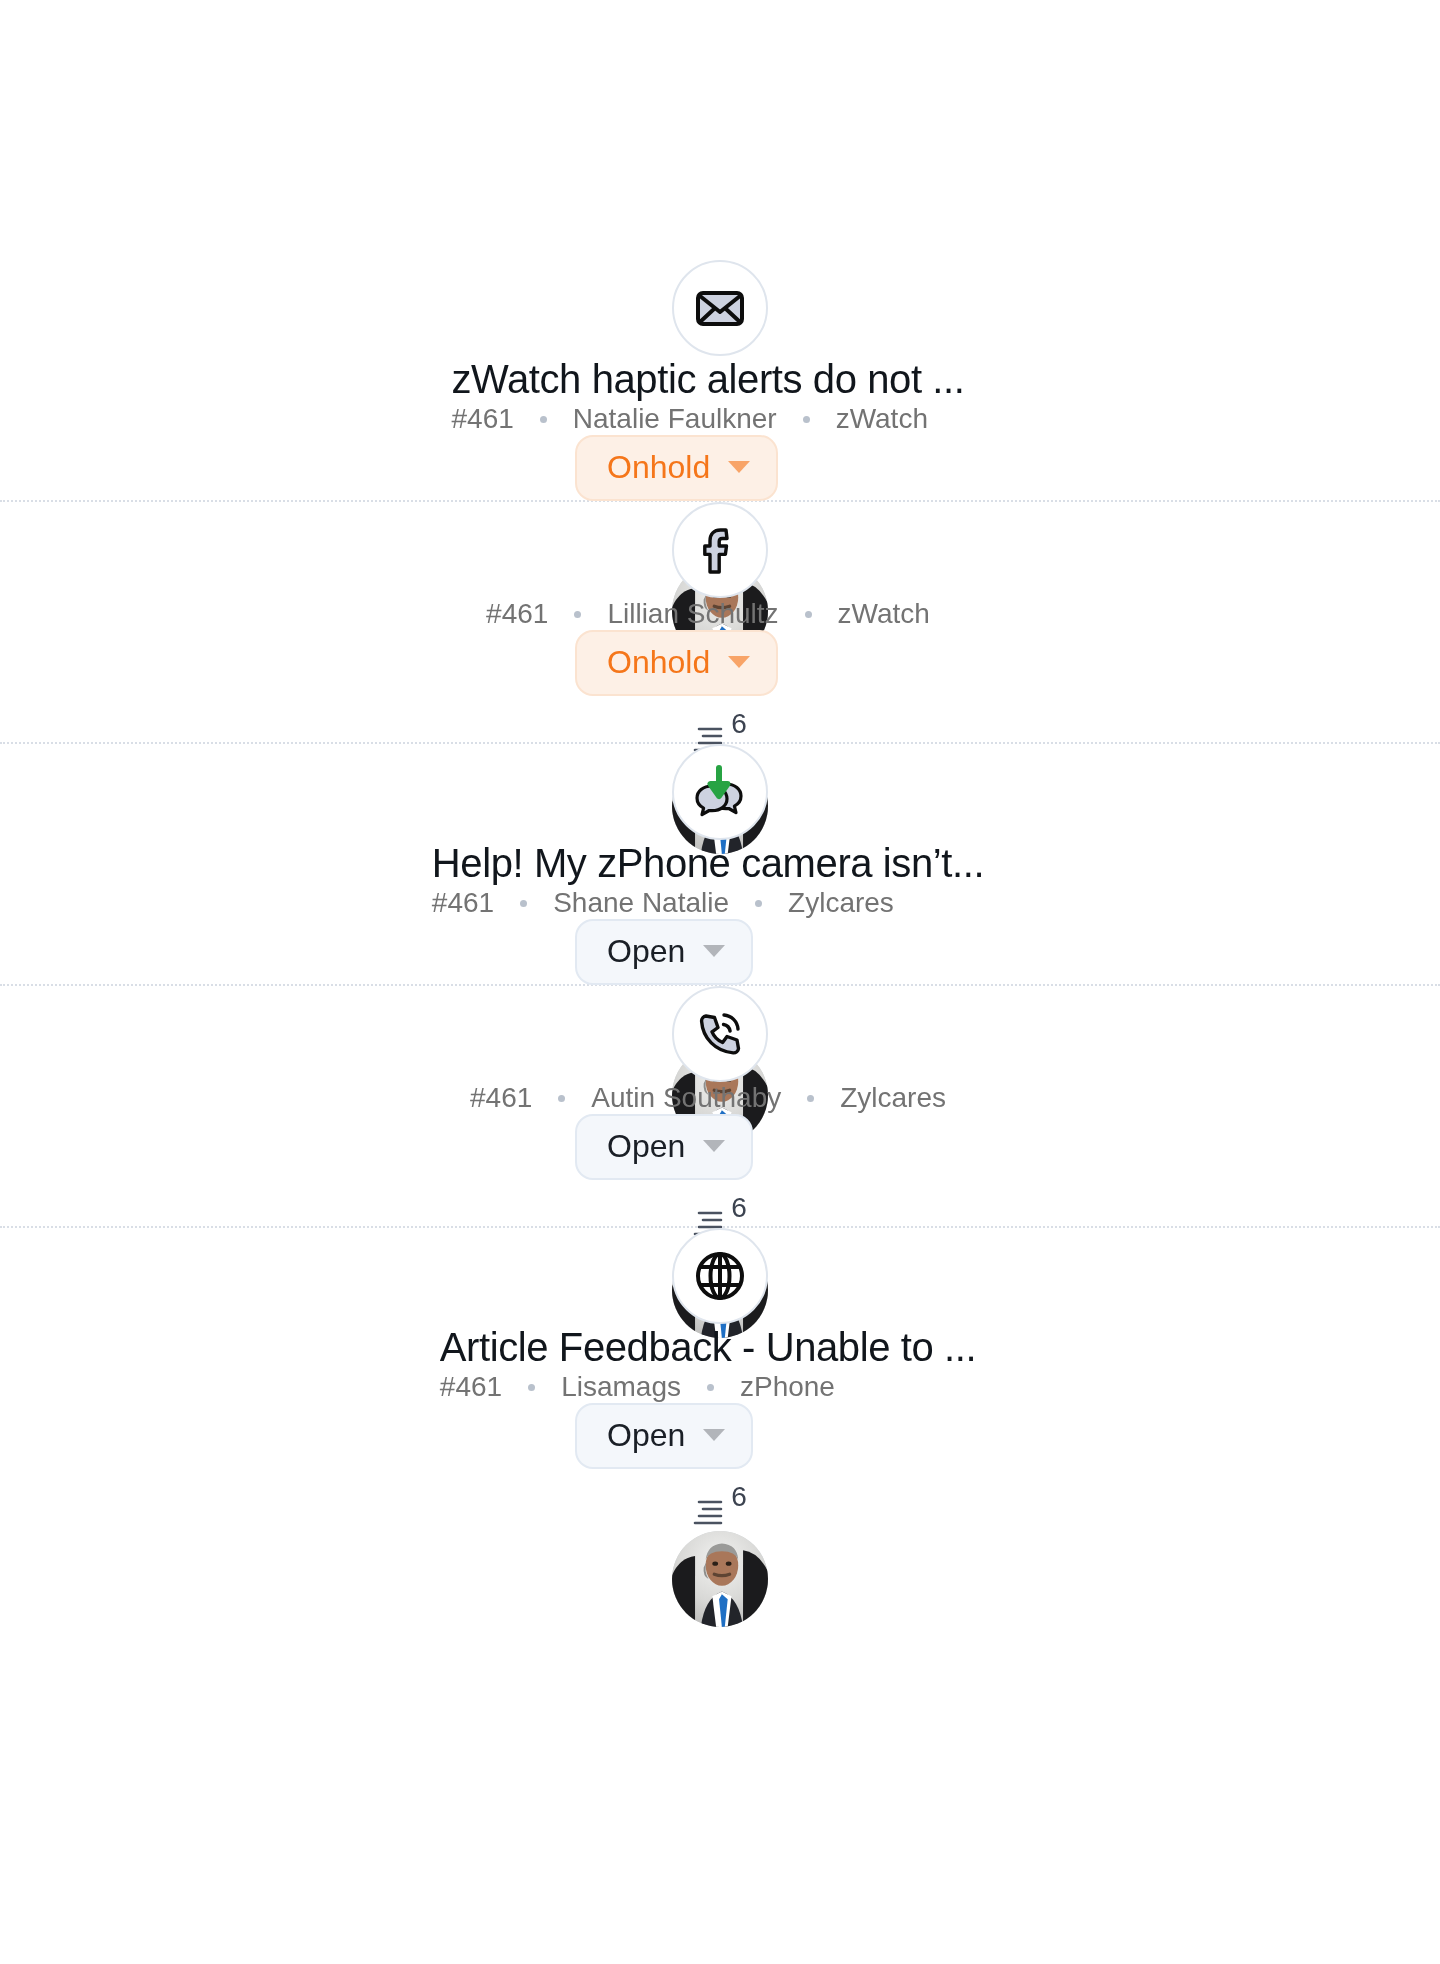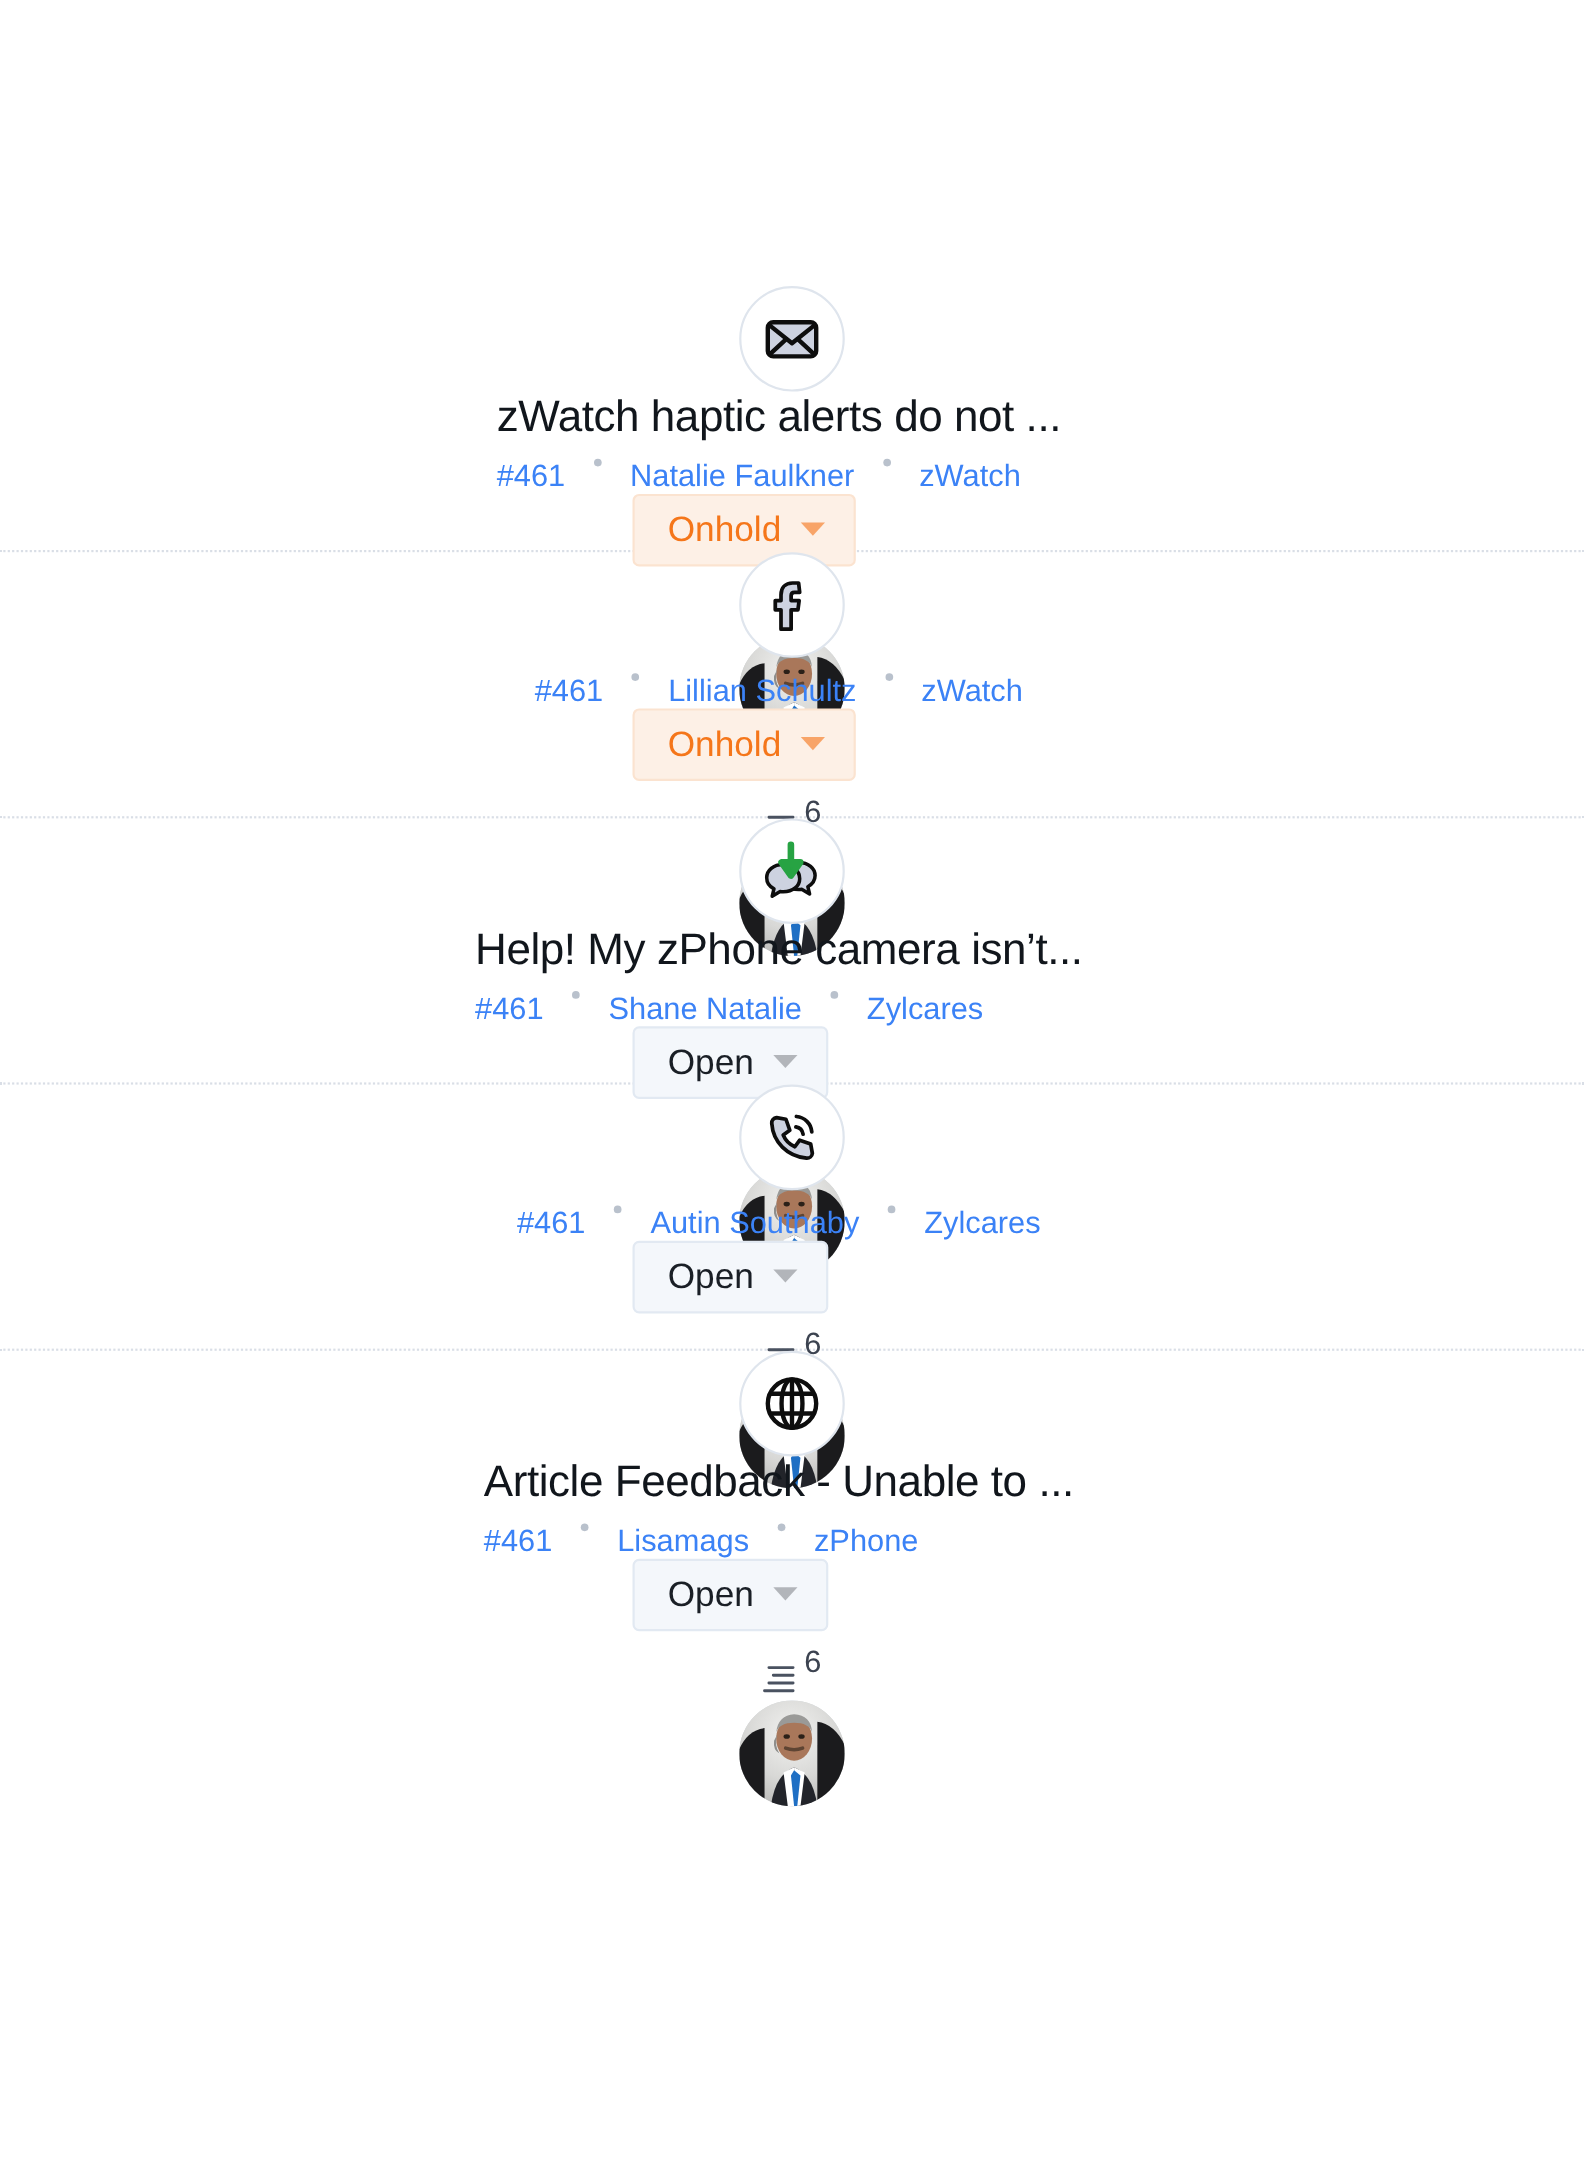--- a/index.html
+++ b/index.html
@@ -67,25 +67,24 @@
   .ticket-subject {
     font-size: 40px;
     line-height: 1.18;
     color: #11161c;
     font-weight: 400;
     letter-spacing: -0.4px;
     white-space: nowrap;
     overflow: hidden;
   }
   .ticket-meta {
-    margin-top: 14px;
     font-size: 28px;
-    color: #3b82f6;
-    display: flex;
-    align-items: flex-start;
+    color: #737373;
+    display: flex;
+    align-items: center;
     white-space: nowrap;
   }
   .ticket-meta .sep {
     display: inline-block;
     width: 7px;
     height: 7px;
     border-radius: 50%;
     background: #b9c1cc;
     margin: 0 26px;
     flex: 0 0 auto;
@@ -97,21 +96,21 @@
     min-width: 290px;
     display: flex;
     justify-content: flex-start;
     align-items: center;
   }
   .status-badge {
     display: inline-flex;
     align-items: center;
     gap: 18px;
     padding: 14px 26px 16px 30px;
-    border-radius: 6px;
+    border-radius: 18px;
     font-size: 32px;
     line-height: 1;
     border: 2px solid transparent;
     cursor: pointer;
   }
   .status-badge .caret {
     width: 0; height: 0;
     border-left: 11px solid transparent;
     border-right: 11px solid transparent;
     border-top: 12px solid currentColor;

